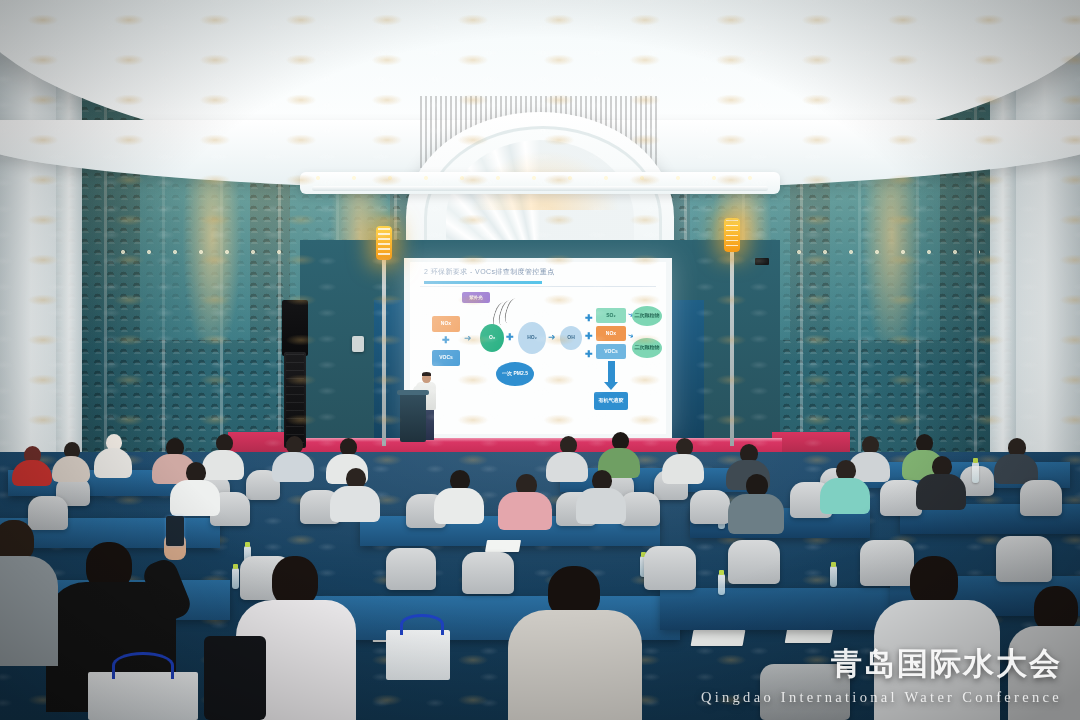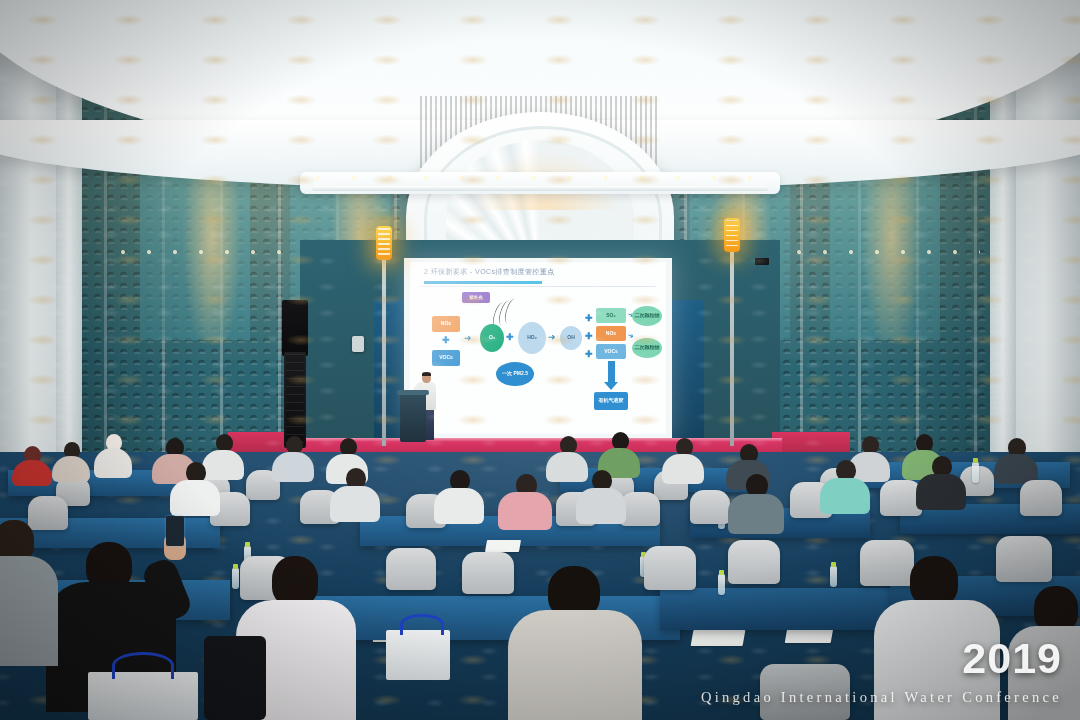--- a/index.html
+++ b/index.html
@@ -607,18 +607,18 @@
 
   <div class="tote" style="left:386px;top:630px;width:64px;height:50px;"></div>
   <div class="tote-handle" style="left:400px;top:614px;width:38px;height:18px;"></div>
   <div class="bottle" style="left:718px;top:574px;"></div>
   <div class="bottle" style="left:232px;top:568px;"></div>
 
   <div class="vignette"></div>
 
   <div class="wm">
     <div class="wm-top">
-      <span class="wm-year">2019</span>
+      <span class="wm-cn">青岛国际水大会</span>
     </div>
     <div class="wm-en">Qingdao International Water Conference</div>
   </div>
 
 </div>
 
 </body></html>

